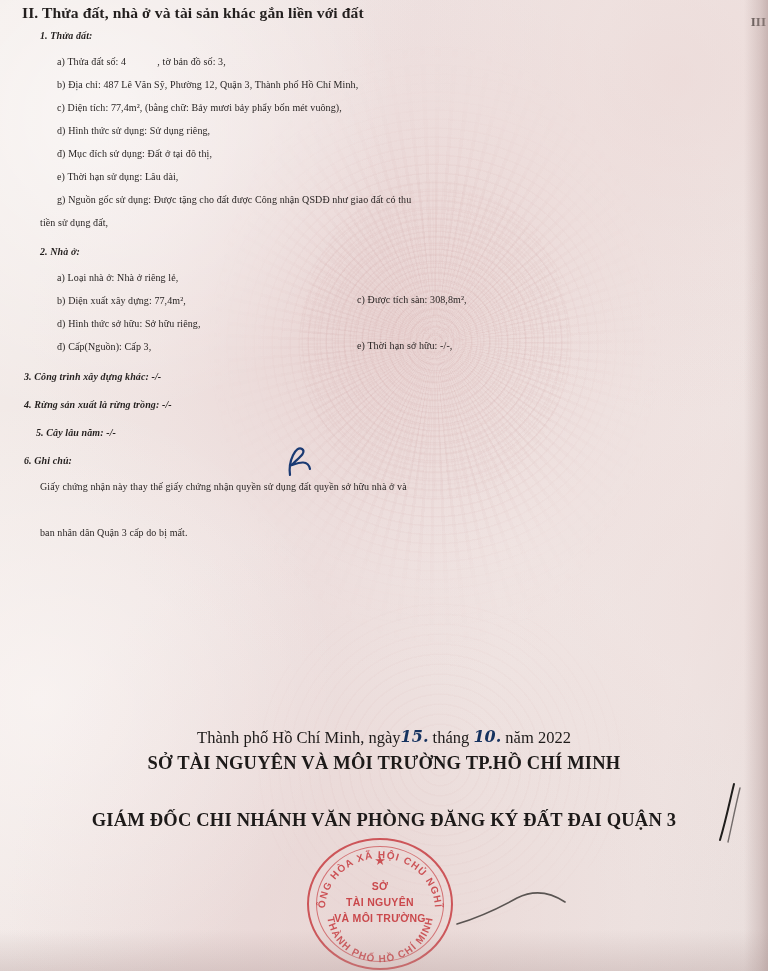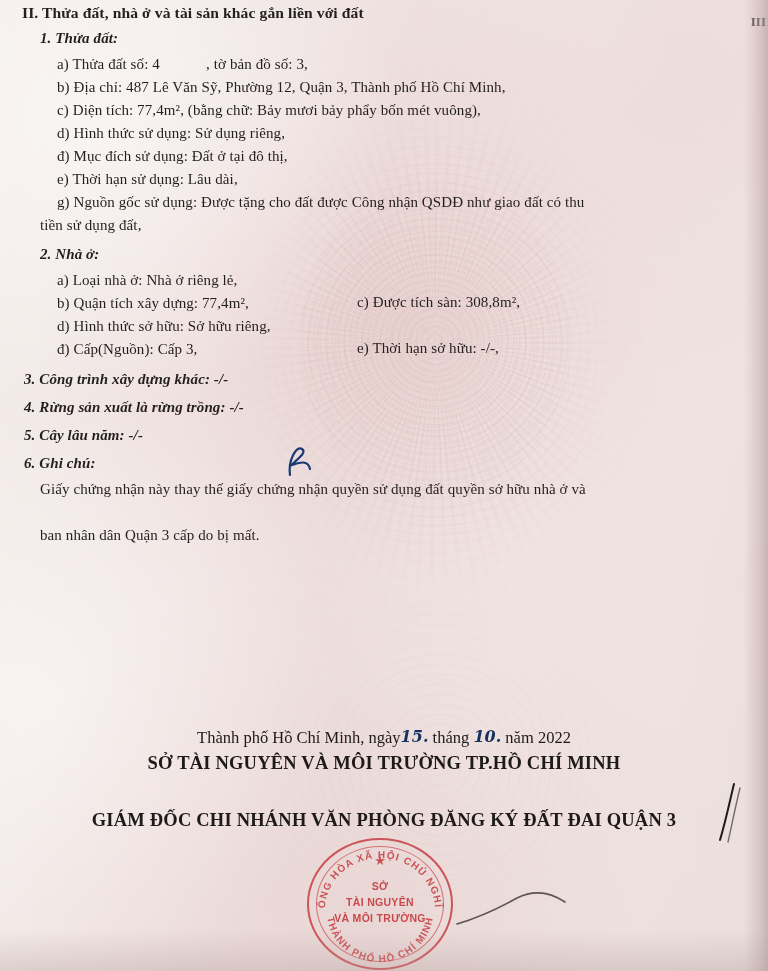--- a/index.html
+++ b/index.html
@@ -102,21 +102,21 @@
   #content {
     position: absolute;
     left: 0; top: 0;
     width: 768px;
     height: 971px;
     color: #1d1a19;
   }
   .ln {
     position: absolute;
     white-space: pre;
-    font-size: 15px;
+    font-size: 10px;
     line-height: 1.1;
     letter-spacing: 0.1px;
     color: #231f1e;
   }
   .bold { font-weight: bold; }
   .bi { font-weight: bold; font-style: italic; }
 
   
   #edge-mark {
     position: absolute;
@@ -276,30 +276,30 @@
     <div class="ln" style="left:57px; top:102px;">c) Diện tích: 77,4m², (bằng chữ: Bảy mươi bảy phẩy bốn mét vuông),</div>
     <div class="ln" style="left:57px; top:125px;">d) Hình thức sử dụng: Sử dụng riêng,</div>
     <div class="ln" style="left:57px; top:148px;">đ) Mục đích sử dụng: Đất ở tại đô thị,</div>
     <div class="ln" style="left:57px; top:171px;">e) Thời hạn sử dụng: Lâu dài,</div>
     <div class="ln" style="left:57px; top:194px;">g) Nguồn gốc sử dụng: Được tặng cho đất được Công nhận QSDĐ như giao đất có thu</div>
     <div class="ln" style="left:40px; top:217px;">tiền sử dụng đất,</div>
 
     <div class="ln bi" style="left:40px; top:246px;">2. Nhà ở:</div>
 
     <div class="ln" style="left:57px; top:272px;">a) Loại nhà ở: Nhà ở riêng lẻ,</div>
-    <div class="ln" style="left:57px; top:295px;">b) Quận tích xây dựng: 77,4m²,</div>
+    <div class="ln" style="left:57px; top:295px;">b) Diện xuất xây dựng: 77,4m²,</div>
     <div class="ln" style="left:57px; top:318px;">d) Hình thức sở hữu: Sở hữu riêng,</div>
     <div class="ln" style="left:57px; top:341px;">đ) Cấp(Nguồn): Cấp 3,</div>
 
     <div class="ln" style="left:357px; top:294px;">c) Được tích sàn: 308,8m²,</div>
     <div class="ln" style="left:357px; top:340px;">e) Thời hạn sở hữu: -/-,</div>
 
     <div class="ln bi" style="left:24px; top:371px;">3. Công trình xây dựng khác: -/-</div>
     <div class="ln bi" style="left:24px; top:399px;">4. Rừng sản xuất là rừng trồng: -/-</div>
-    <div class="ln bi" style="left:24px; top:427px;">5. Cây lâu năm: -/-</div>
+    <div class="ln bi" style="left:36px; top:427px;">5. Cây lâu năm: -/-</div>
     <div class="ln bi" style="left:24px; top:455px;">6. Ghi chú:</div>
 
     <div class="ln" style="left:40px; top:481px;">Giấy chứng nhận này thay thế giấy chứng nhận quyền sử dụng đất quyền sở hữu nhà ở và</div>
     <div class="ln" style="left:40px; top:527px;">ban nhân dân Quận 3 cấp do bị mất.</div>
 
     <div class="footer-line" id="footer-place"><span>Thành phố Hồ Chí Minh, ngày</span><span class="hand">15</span><span class="hand dot">.</span> <span>tháng</span> <span class="hand">10</span><span class="hand dot">.</span> <span>năm 2022</span></div>
 
     <div class="footer-line" id="footer-org">SỞ TÀI NGUYÊN VÀ MÔI TRƯỜNG TP.HỒ CHÍ MINH</div>
     <div class="footer-line" id="footer-title">GIÁM ĐỐC CHI NHÁNH VĂN PHÒNG ĐĂNG KÝ ĐẤT ĐAI QUẬN 3</div>
   </div>

